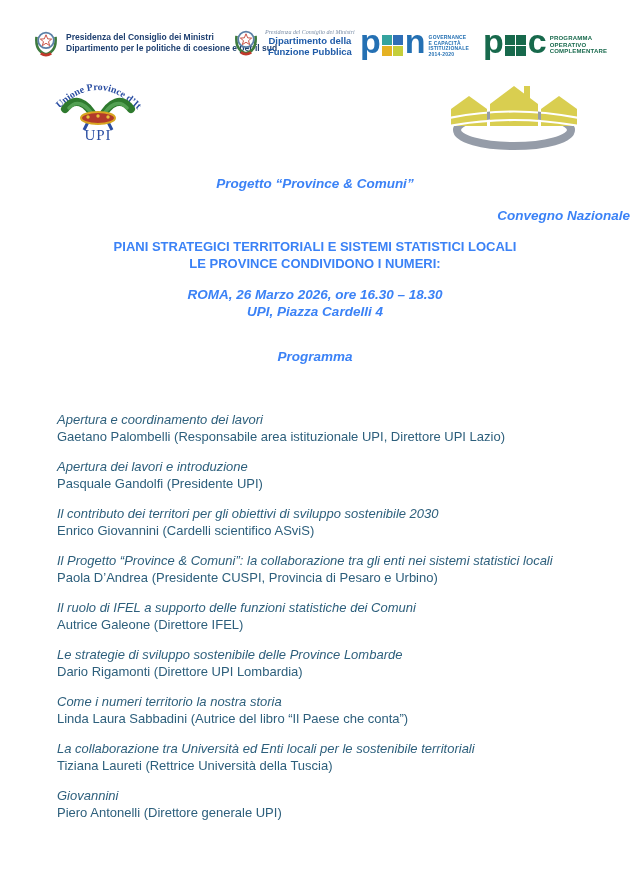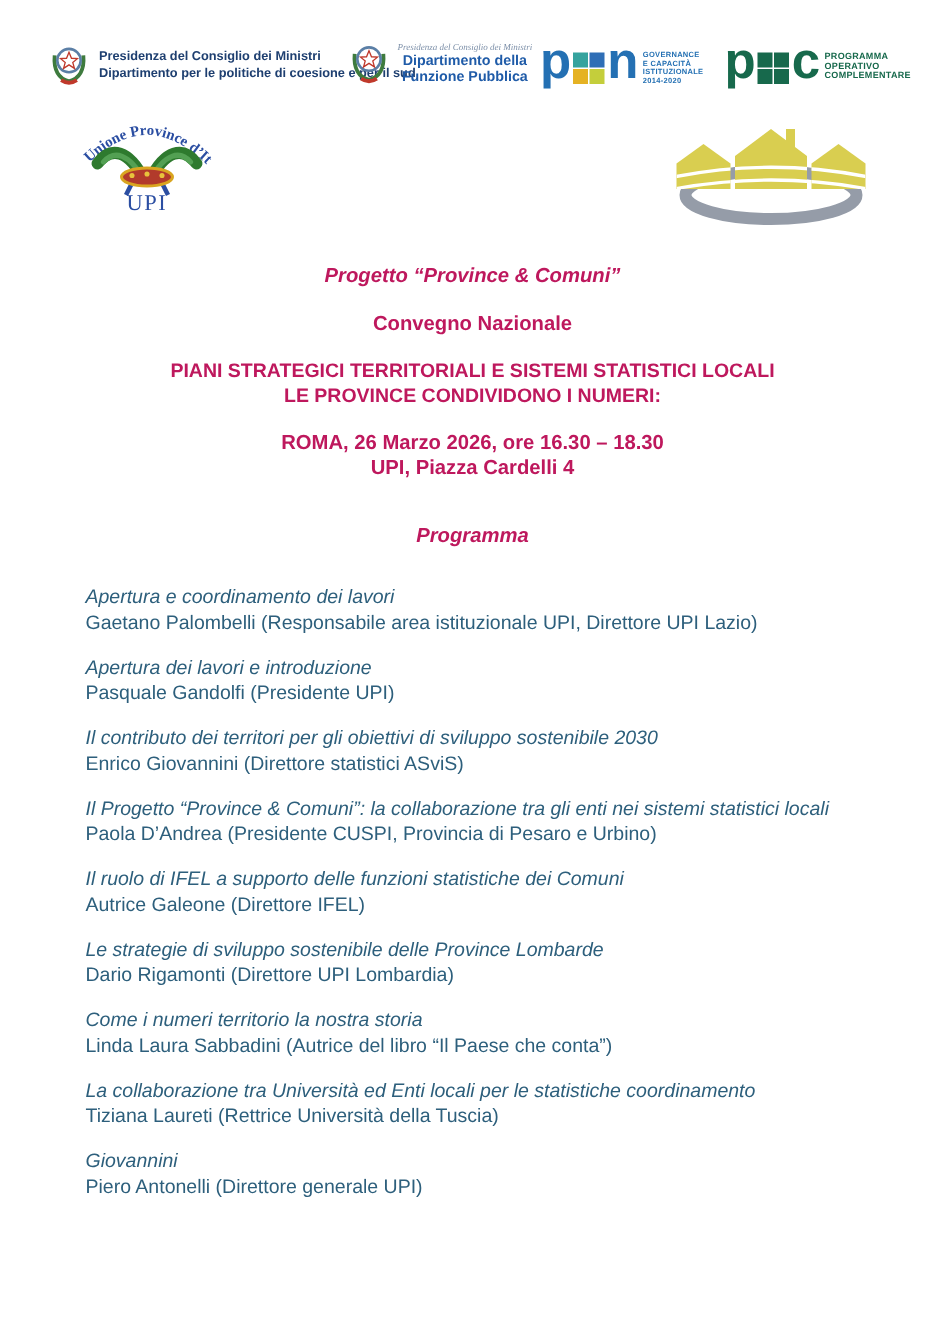--- a/index.html
+++ b/index.html
@@ -31,32 +31,32 @@
   .sq-green { background:#17694C; }
   .acr-caption { margin:7px 0 0 4px; }
   .pon-cap div { font-size:5px; font-weight:bold; color:#2470B3; line-height:5.6px; letter-spacing:0.2px; }
   .poc-cap div { font-size:6px; font-weight:bold; color:#17694C; line-height:6.6px; letter-spacing:0.2px; }
 
   .logo-upi { position:absolute; left:52px; top:66px; }
   .logo-building { position:absolute; left:450px; top:74px; }
 
   
   .title-block { position:absolute; top:176px; left:0; width:630px; text-align:center;
-                 color:#be185d; font-weight:bold; }
+                 color:#3b82f6; font-weight:bold; }
   .title-block p { margin:0; white-space:nowrap; }
   .t-project  { font-size:13.5px; font-style:italic; margin-bottom:17px !important; }
-  .t-event    { font-size:13.5px; margin-bottom:15px !important; }
+  .t-event    { font-size:13.5px; font-style:italic; margin-bottom:15px !important;text-align:right; }
   .t-headline { font-size:13px; line-height:17px; }
   .t-headline-wrap { margin-bottom:14px; }
-  .t-when     { font-size:13.5px; line-height:17px; }
+  .t-when     { font-size:13.5px; font-style:italic; line-height:17px; }
   .t-when-wrap { margin-bottom:29px; }
   .t-section  { font-size:13.5px; font-style:italic; }
 
   
-  .program { position:absolute; top:389px; left:57px; width:565px; color:#2D5F7C; font-size:13px; }
+  .program { position:absolute; top:411px; left:57px; width:565px; color:#2D5F7C; font-size:13px; }
   .prog-item { margin-bottom:13px; }
   .prog-title { font-style:italic; line-height:17px; white-space:nowrap; }
   .prog-speaker { line-height:17px; white-space:nowrap; }
 </style>
 </head>
 <body>
 
 <div class="page">
 
   <div>
@@ -188,40 +188,40 @@
     <div class="prog-item">
       <div class="prog-title">Apertura e coordinamento dei lavori</div>
       <div class="prog-speaker">Gaetano Palombelli (Responsabile area istituzionale UPI, Direttore UPI Lazio)</div>
     </div>
     <div class="prog-item">
       <div class="prog-title">Apertura dei lavori e introduzione</div>
       <div class="prog-speaker">Pasquale Gandolfi (Presidente UPI)</div>
     </div>
     <div class="prog-item">
       <div class="prog-title">Il contributo dei territori per gli obiettivi di sviluppo sostenibile 2030</div>
-      <div class="prog-speaker">Enrico Giovannini (Direttore statistici ASviS)</div>
+      <div class="prog-speaker">Enrico Giovannini (Cardelli scientifico ASviS)</div>
     </div>
     <div class="prog-item">
       <div class="prog-title">Il Progetto “Province &amp; Comuni”: la collaborazione tra gli enti nei sistemi statistici locali</div>
       <div class="prog-speaker">Paola D’Andrea (Presidente CUSPI, Provincia di Pesaro e Urbino)</div>
     </div>
     <div class="prog-item">
       <div class="prog-title">Il ruolo di IFEL a supporto delle funzioni statistiche dei Comuni</div>
       <div class="prog-speaker">Autrice Galeone (Direttore IFEL)</div>
     </div>
     <div class="prog-item">
       <div class="prog-title">Le strategie di sviluppo sostenibile delle Province Lombarde</div>
       <div class="prog-speaker">Dario Rigamonti (Direttore UPI Lombardia)</div>
     </div>
     <div class="prog-item">
       <div class="prog-title">Come i numeri territorio la nostra storia</div>
       <div class="prog-speaker">Linda Laura Sabbadini (Autrice del libro “Il Paese che conta”)</div>
     </div>
     <div class="prog-item">
-      <div class="prog-title">La collaborazione tra Università ed Enti locali per le statistiche coordinamento</div>
+      <div class="prog-title">La collaborazione tra Università ed Enti locali per le sostenibile territoriali</div>
       <div class="prog-speaker">Tiziana Laureti (Rettrice Università della Tuscia)</div>
     </div>
     <div class="prog-item">
       <div class="prog-title">Giovannini</div>
       <div class="prog-speaker">Piero Antonelli (Direttore generale UPI)</div>
     </div>
   </div>
 
 </div>
 

